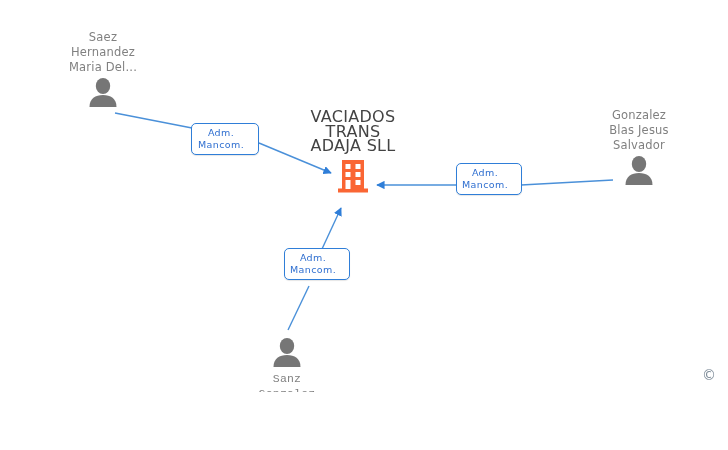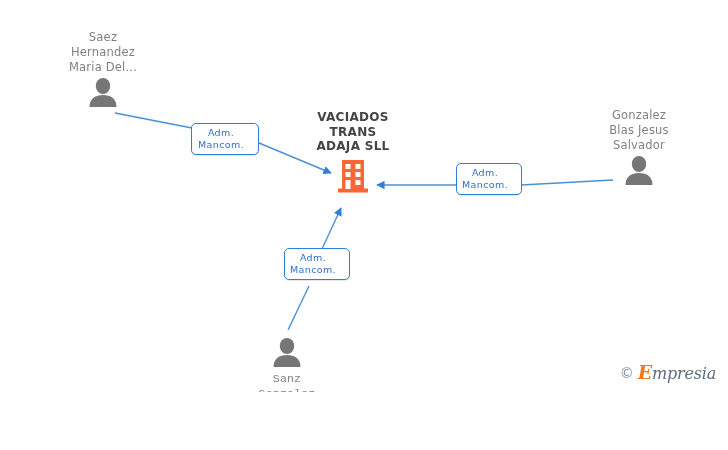--- a/index.html
+++ b/index.html
@@ -43,23 +43,23 @@
     margin: 2px auto 0 auto;
   }
 
   
   .company-node {
     position: absolute;
     width: 160px;
     text-align: center;
   }
   .company-name {
-    font-size: 12px;
+    font-size: 16px;
     line-height: 14.5px;
-    font-weight: bold;
+    font-weight: normal;
     color: #434343;
     letter-spacing: 0.3px;
     white-space: pre-line;
   }
   .company-icon {
     display: block;
     margin: 6px auto 0 auto;
   }
 
   
@@ -192,16 +192,15 @@
 Mancom.</div>
 
   <div class="rel-label" style="left:456px; top:163px; width:66px;">Adm.
 Mancom.</div>
 
   <div class="rel-label" style="left:284px; top:248px; width:66px;">Adm.
 Mancom.</div>
 
   <div class="watermark">
     <span class="wm-copy">©</span>
-    <span class="wm-text"><span class="wm-e">E</span><span>mpresia</span></span>
   </div>
 
 </div>
 
 </body></html>

